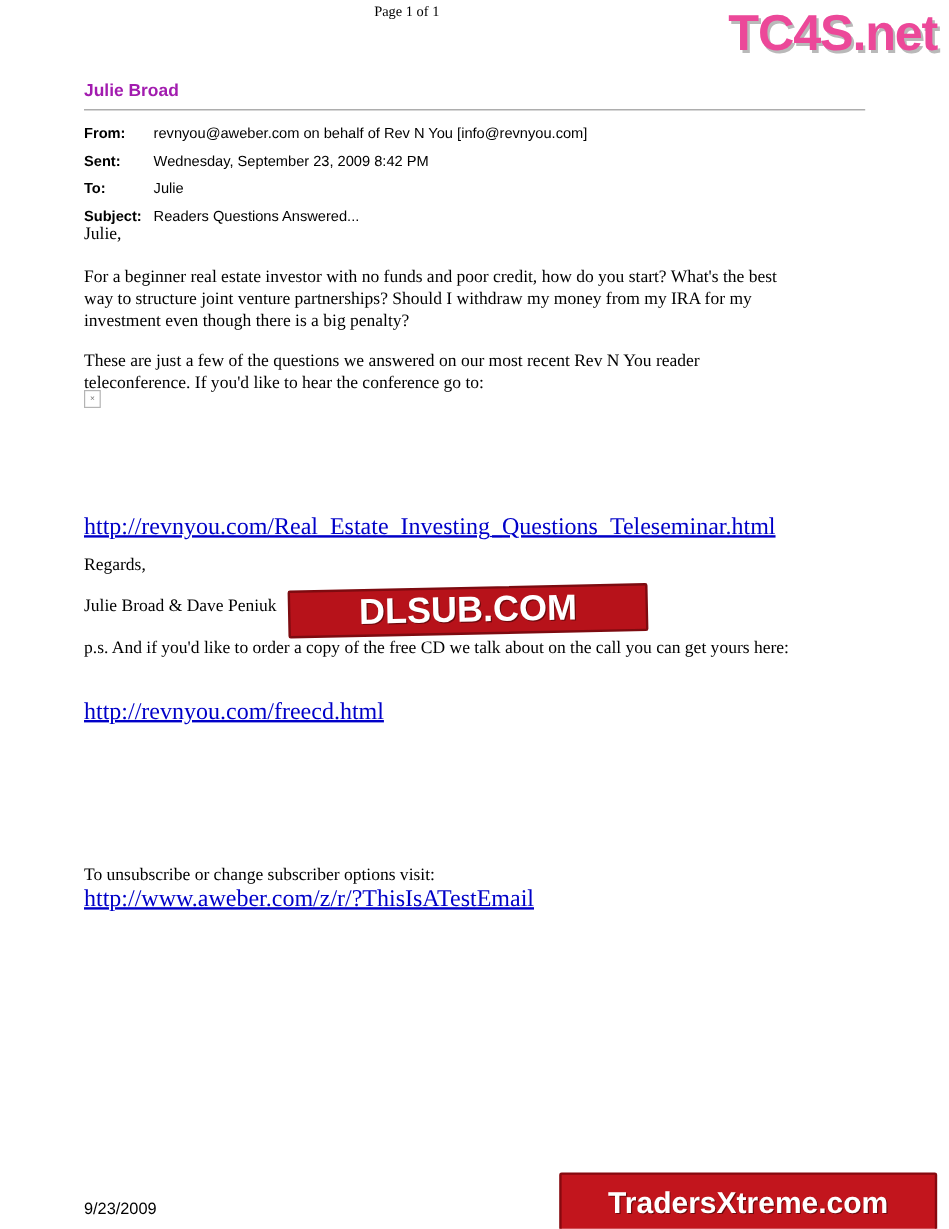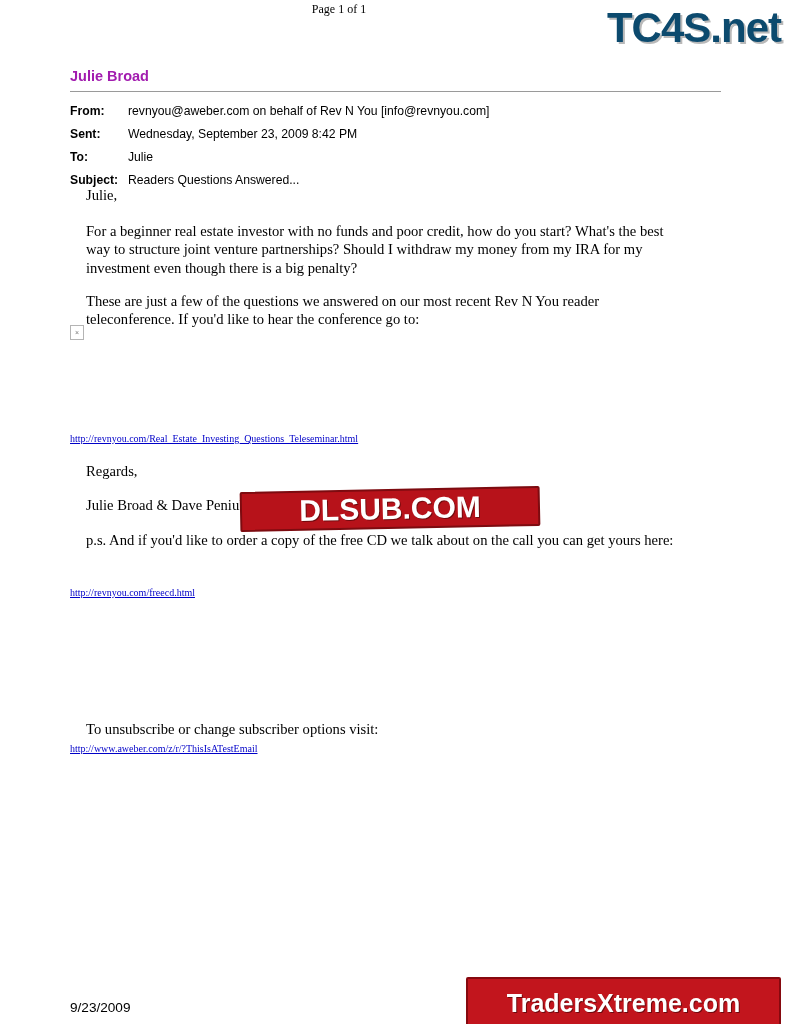--- a/index.html
+++ b/index.html
@@ -36,21 +36,21 @@
 
   
   .wm-tc4s {
     position: absolute;
     top: 4px;
     right: 10px;
     font-family: "Liberation Sans", sans-serif;
     font-weight: bold;
     font-size: 42px;
     letter-spacing: -1px;
-    color: #0c4a6e;
+    color: #ec4899;
     text-shadow: 2px 2px 0 #b9b9b9;
     white-space: nowrap;
   }
   .wm-dlsub {
     position: absolute;
     top: 489px;
     left: 240px;
     width: 300px;
     height: 40px;
     transform: rotate(-1.2deg);
@@ -147,21 +147,20 @@
 
   
   .body-block {
     position: absolute;
     left: 70px;
     width: 600px;
     font-family: "Liberation Serif", serif;
     font-size: 14.6px;
     line-height: 18.4px;
     color: #000;
-    margin-left: 16px;
   }
   .p-julie   { top: 186px; }
   .p-para1   { top: 222px; width: 605px; }
   .p-para2   { top: 292px; width: 560px; }
   .p-regards { top: 462px; }
   .p-sign    { top: 496px; }
   .p-ps      { top: 531px; width: 600px; }
   .p-addr    { top: 685px; }
   .p-unsub   { top: 720px; }
 
@@ -177,21 +176,21 @@
     line-height: 13px;
     text-align: center;
     color: #777;
     font-family: "Liberation Sans", sans-serif;
   }
 
   a.doc-link {
     color: #0000c8;
     text-decoration: underline;
     font-family: "Liberation Serif", serif;
-    font-size: 10px;
+    font-size: 20px;
   }
   .link-block {
     position: absolute;
     left: 70px;
   }
   .link-tele  { top: 428px; }
   .link-freecd{ top: 582px; }
   .link-unsub { top: 738px; }
 
   .footer-date {

